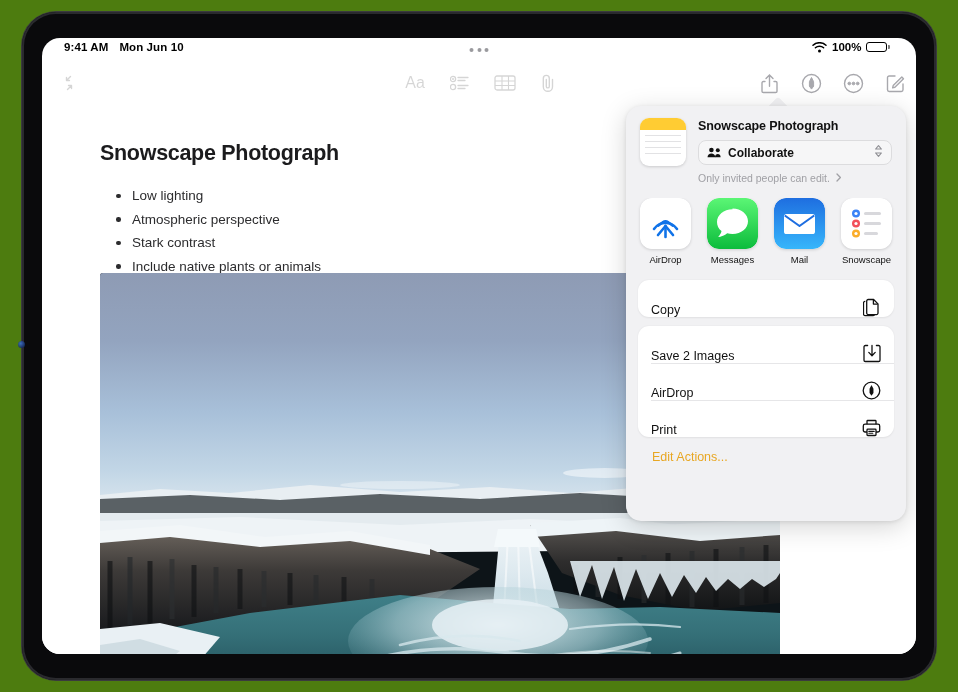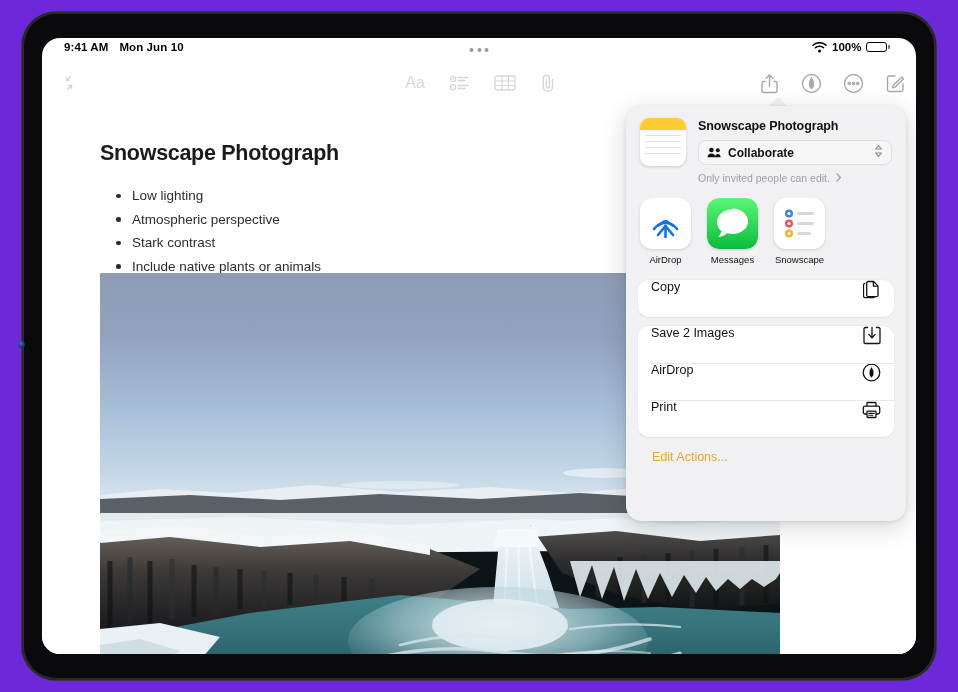--- a/index.html
+++ b/index.html
@@ -2,21 +2,21 @@
 <html><head>
 <meta charset="utf-8">
 <style>
   * { margin:0; padding:0; box-sizing:border-box; }
   html,body { width:958px; height:692px; overflow:hidden; background:#000; }
   body { font-family:"Liberation Sans", sans-serif; -webkit-font-smoothing:antialiased; }
 
   
   #device {
     position:absolute; left:0; top:0; width:958px; height:692px;
-    background:#6d28d9;
+    background:#4d7c0f;
   }
   #bezel {
     position:absolute; left:22px; top:12px; width:914px; height:668px;
     background:#0a0a0c; border-radius:34px;
     box-shadow:inset 0 0 0 2px #2a2a2e, 0 0 0 1px #3a3a3e;
   }
   #screen {
     position:absolute; left:42px; top:38px; width:874px; height:616px;
     background:#ffffff; border-radius:18px; overflow:hidden;
   }
@@ -158,21 +158,21 @@
     white-space:nowrap; overflow:hidden;
   }
 
   
   #actions { padding:0 12px; margin-top:8px; }
   .act-group {
     background:#fff; border-radius:11px; overflow:hidden; margin-bottom:9px;
     box-shadow:0 .5px 2px rgba(0,0,0,.07);
   }
   .act-row {
-    height:37px; display:flex; align-items:flex-start;
+    height:37px; display:flex; align-items:flex-end;
     padding:0 13px; cursor:pointer; position:relative;
   }
   .act-row + .act-row::before {
     content:""; position:absolute; left:13px; right:0; top:0; height:.7px; background:#e6e6e8;
   }
   .act-label { flex:1; font-size:12.5px; color:#111; }
   .act-ic { width:19px; height:19px; display:flex; align-items:center; justify-content:center; }
   #edit-actions {
     padding:4px 14px 0 14px; font-size:12.5px; cursor:pointer;
   }
@@ -479,20 +479,34 @@
                 <stop offset="0" stop-color="#5bf675"></stop>
                     <stop offset="1" stop-color="#0cbc3c"></stop>
               </linearGradient>
                 </defs>
               <rect width="51" height="51" rx="12" fill="url(#g-msg)"></rect>
               <path d="M25.5 10.5c8.8 0 15.5 5.7 15.5 12.8S34.3 36 25.5 36c-1.9 0-3.7-.25-5.3-.7-2 1.7-4.9 3.1-7.6 3.6-.7.1-1-.4-.6-.9 1.2-1.5 2.3-3.3 2.5-4.9-3.1-2.4-4.5-5.6-4.5-9.1 0-7.1 6.7-12.8 15.5-12.8z" fill="#fff"></path>
             </svg>
             <div class="app-lbl">Messages</div>
           </div>
 
+          <div class="app-cell">
+            <svg class="app-ic" viewBox="0 0 51 51">
+              <defs>
+                  <linearGradient id="g-mail" x1="0" y1="0" x2="0" y2="1">
+                <stop offset="0" stop-color="#1e6ee0"></stop>
+                    <stop offset="1" stop-color="#37b6fb"></stop>
+              </linearGradient>
+                </defs>
+              <rect width="51" height="51" rx="12" fill="url(#g-mail)"></rect>
+              <rect x="10" y="16" width="31" height="20" rx="2.6" fill="#fff"></rect>
+              <path d="M10.8 17.5L25.5 28l14.7-10.5" fill="none" stroke="#1e6ee0" stroke-width="2.1" stroke-linejoin="round"></path>
+            </svg>
+            <div class="app-lbl">Mail</div>
+          </div>
 
           <div class="app-cell">
             <svg class="app-ic" viewBox="0 0 51 51">
               <rect width="51" height="51" rx="12" fill="#ffffff"></rect>
               <circle cx="15" cy="15.5" r="4" fill="#3b82f6"></circle>
                 <circle cx="15" cy="15.5" r="1.6" fill="#fff"></circle>
               <rect x="23" y="14" width="17" height="3" rx="1.5" fill="#d8d8dc"></rect>
               <circle cx="15" cy="25.5" r="4" fill="#f2505a"></circle>
                 <circle cx="15" cy="25.5" r="1.6" fill="#fff"></circle>
               <rect x="23" y="24" width="17" height="3" rx="1.5" fill="#d8d8dc"></rect>

